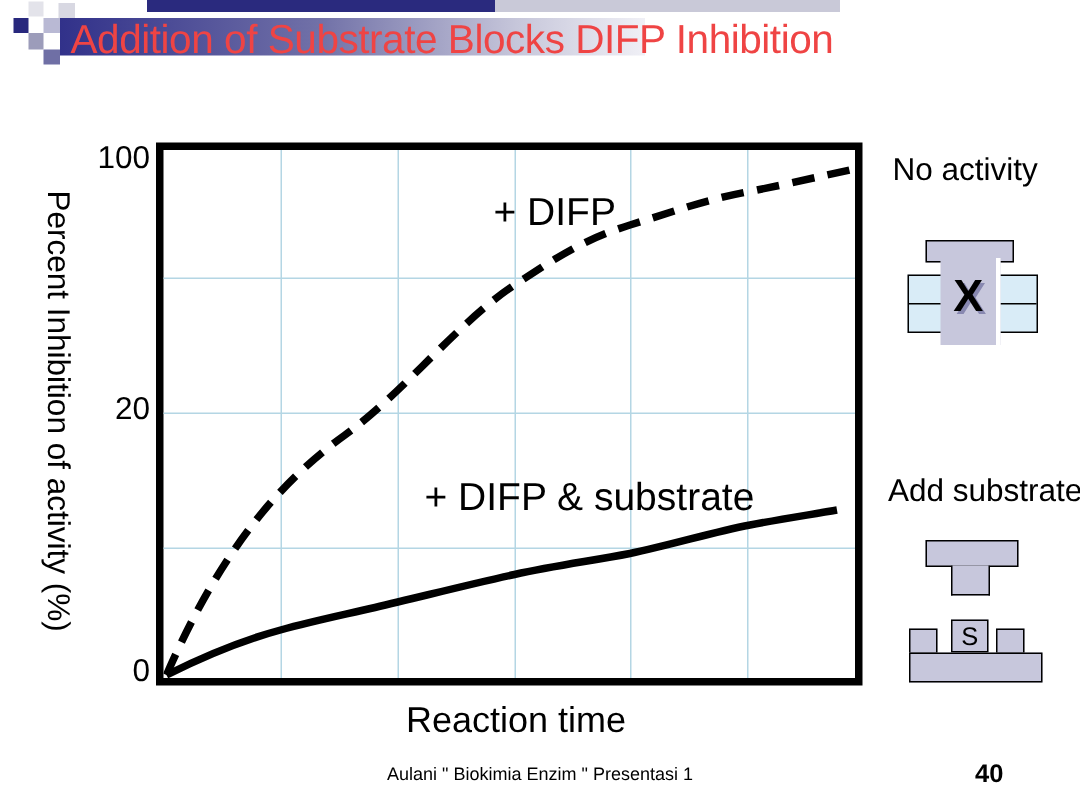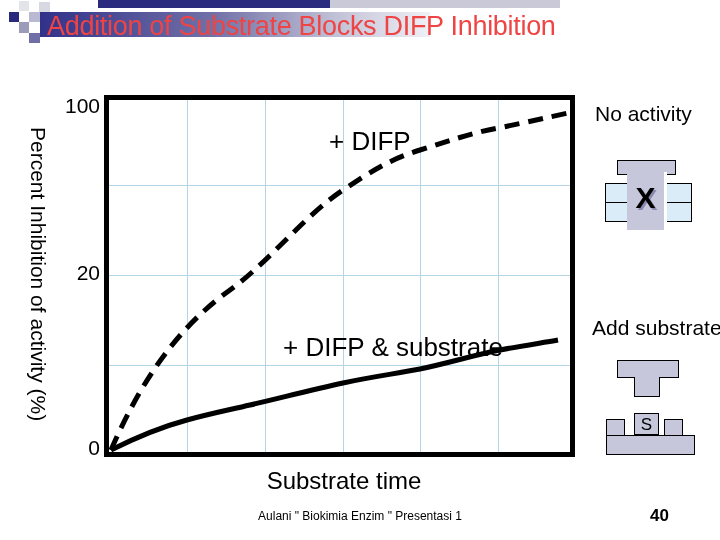--- a/index.html
+++ b/index.html
@@ -85,24 +85,24 @@
 
 <svg class="abs curves" width="462" height="352" viewBox="0 0 462 352">
   <path d="M2,350 C40,262 82,218 121,190 C160,162 196,115 234,90 C266,69 282,59 311,50 C340,41 362,33 389,28 C415,23 440,17 459,13" fill="none" stroke="#000" stroke-width="5" stroke-dasharray="15 9"></path>
   <path d="M2,350 C28,337 52,327 78,320 C100,314 115,311 141,305 C175,297 206,289 234,283 C261,277 285,274 311,269 C340,263 365,255 391,250 C412,246 432,243 449,240" fill="none" stroke="#000" stroke-width="5"></path>
 </svg>
 
 <div class="abs ytick" style="left:56px;top:94px">100</div>
 <div class="abs ytick" style="left:56px;top:261px">20</div>
 <div class="abs ytick" style="left:56px;top:436px">0</div>
 <div class="abs ylab">Percent Inhibition of activity (%)</div>
-<div class="abs xlab">Substrate time</div>
+<div class="abs xlab">Reaction time</div>
 
 <div class="abs curve-label" style="left:329px;top:126px">+ DIFP</div>
-<div class="abs curve-label" style="left:283px;top:332px">+ DIFP &amp; substrate</div>
+<div class="abs curve-label" style="left:283px;top:316px">+ DIFP &amp; substrate</div>
 
 <div class="abs side-label" style="left:595px;top:102px">No activity</div>
 
 <div>
   <div class="lav" style="left:617px;top:160px;width:59px;height:15px"></div>
   <div class="bluebox">
     <div class="divider"></div>
   </div>
   <div class="difp-stem"></div>
   <div class="abs x-letter">X</div>

